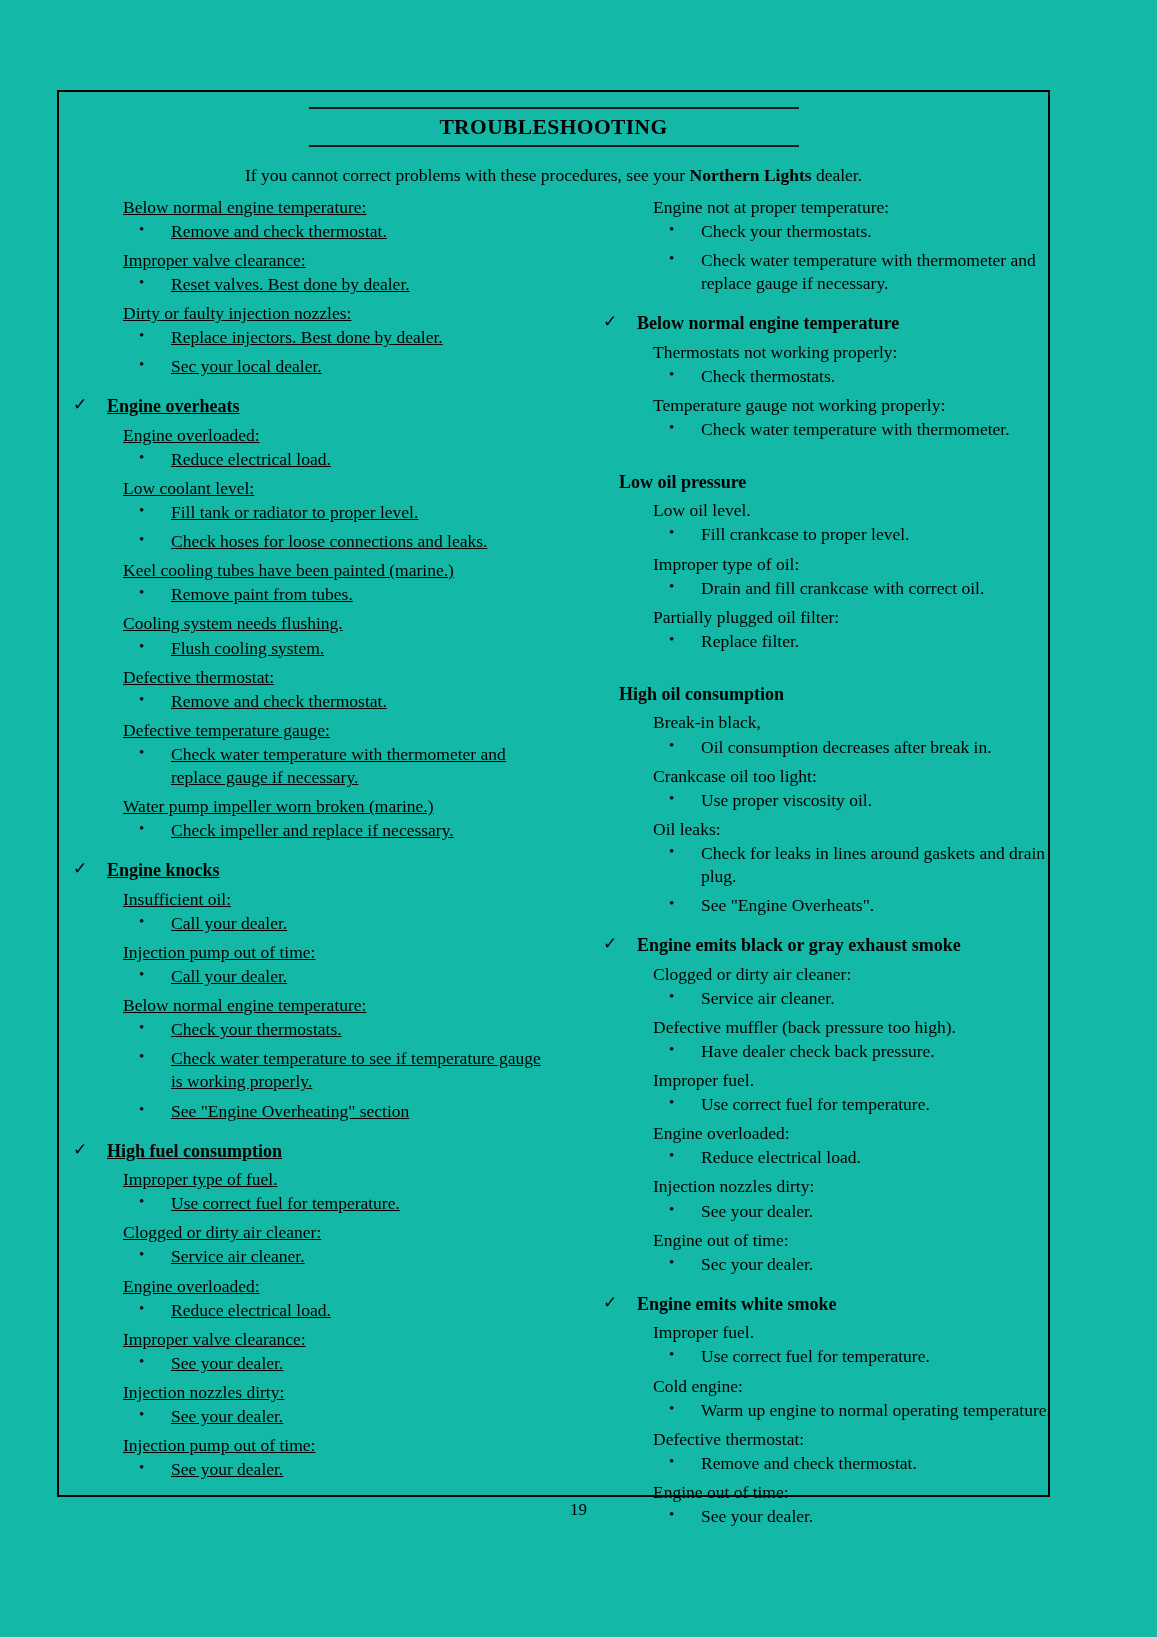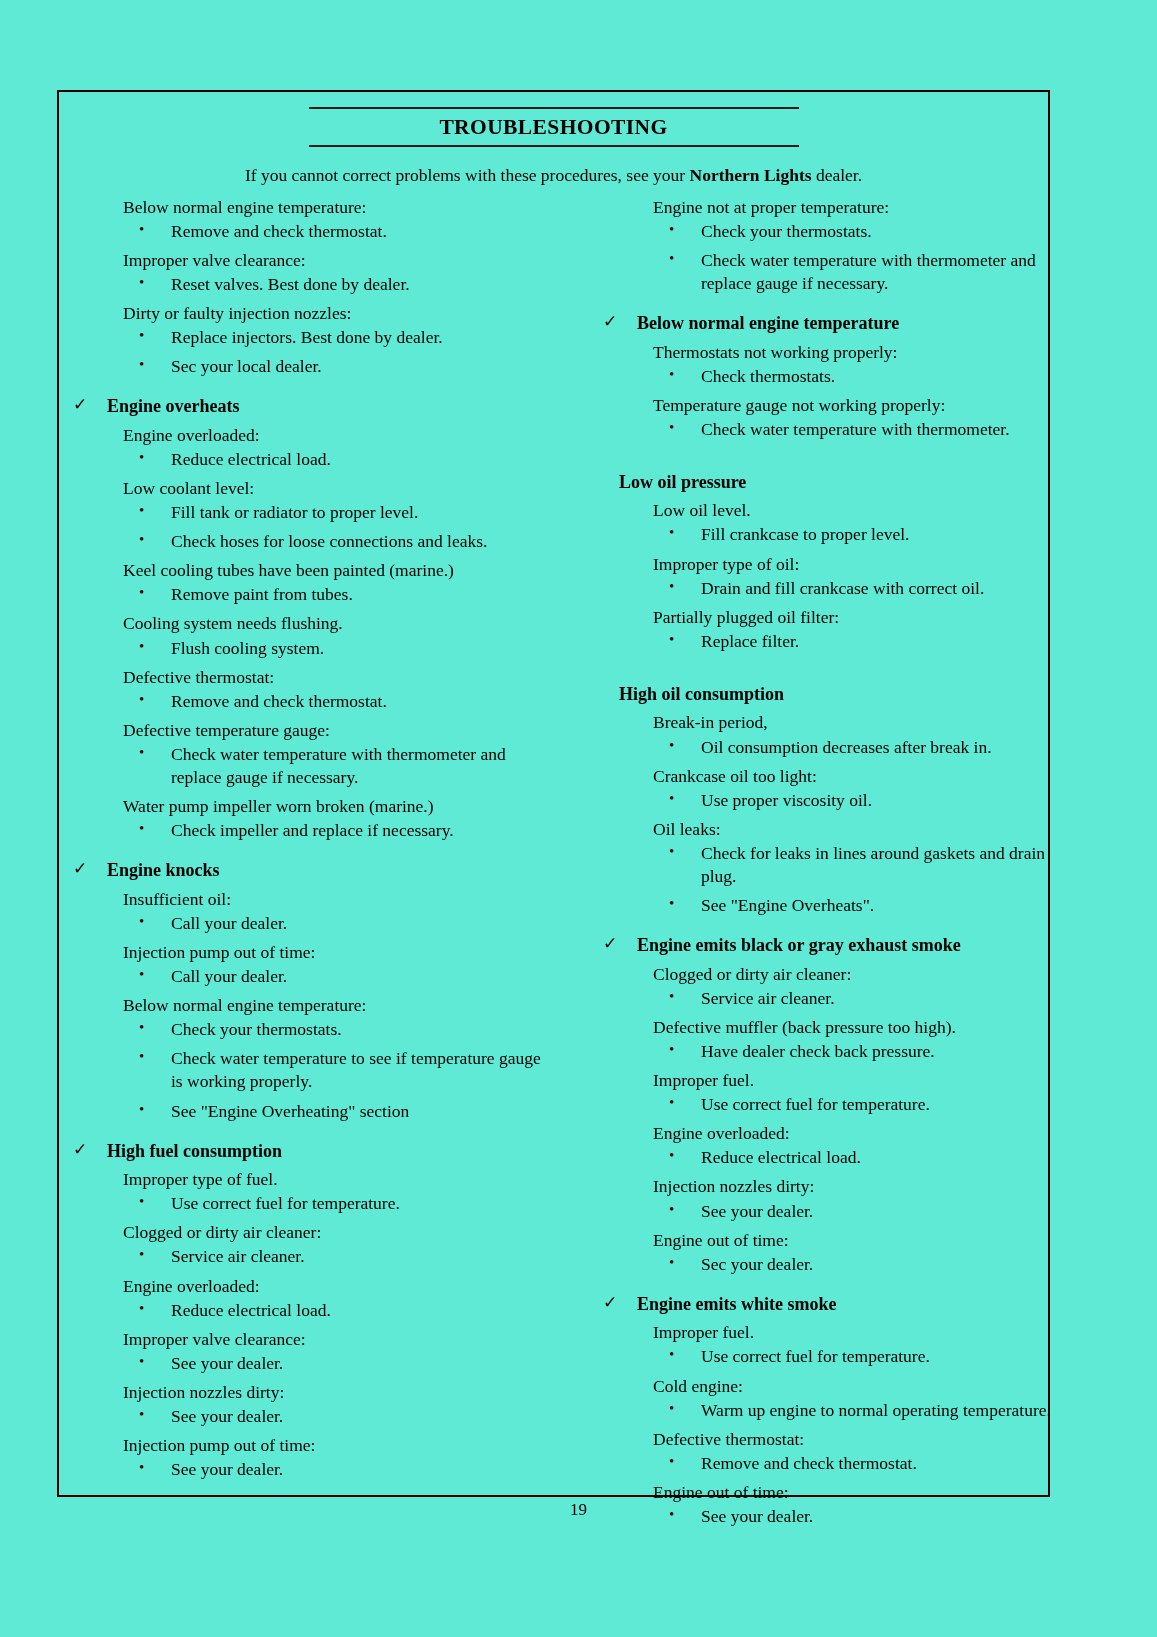--- a/index.html
+++ b/index.html
@@ -8,21 +8,21 @@
     background: #ffffff;
   }
   body {
     font-family: "Liberation Serif", "DejaVu Serif", serif;
     color: #000000;
   }
   .page {
     position: relative;
     width: 1157px;
     height: 1637px;
-    background: #5eead4;
+    background: #14b8a6;
     box-sizing: border-box;
   }
   .page-border {
     position: absolute;
     left: 57px;
     top: 90px;
     width: 993px;
     height: 1407px;
     border: 2px solid #000000;
     box-sizing: border-box;
@@ -67,21 +67,21 @@
 
   
   .cols {
     position: relative;
     margin-top: 9px;
   }
   .col {
     position: absolute;
     top: 0;
   }
-  .col-left  { left: 4px;   width: 495px; }
+  .col-left  { left: 4px;   width: 495px; text-decoration: underline; }
   .col-right { left: 534px; width: 470px; }
 
   
   .section-head {
     position: relative;
     font-size: 18px;
     font-weight: bold;
     margin: 17px 0 6px 0;
     padding-left: 46px;
     line-height: 1.25;
@@ -265,21 +265,21 @@
           <div class="group">
             <div class="cause">Improper type of oil:</div>
             <div class="remedy"><span class="bullet-icon">•</span><span>Drain and fill crankcase with correct oil.</span></div>
           </div>
           <div class="group">
             <div class="cause">Partially plugged oil filter:</div>
             <div class="remedy"><span class="bullet-icon">•</span><span>Replace filter.</span></div>
           </div>
           <div class="section-head nocheck"><span>High oil consumption</span></div>
           <div class="group">
-            <div class="cause">Break-in period,</div>
+            <div class="cause">Break-in black,</div>
             <div class="remedy"><span class="bullet-icon">•</span><span>Oil consumption decreases after break in.</span></div>
           </div>
           <div class="group">
             <div class="cause">Crankcase oil too light:</div>
             <div class="remedy"><span class="bullet-icon">•</span><span>Use proper viscosity oil.</span></div>
           </div>
           <div class="group">
             <div class="cause">Oil leaks:</div>
             <div class="remedy"><span class="bullet-icon">•</span><span>Check for leaks in lines around gaskets and drain plug.</span></div>
           </div>

